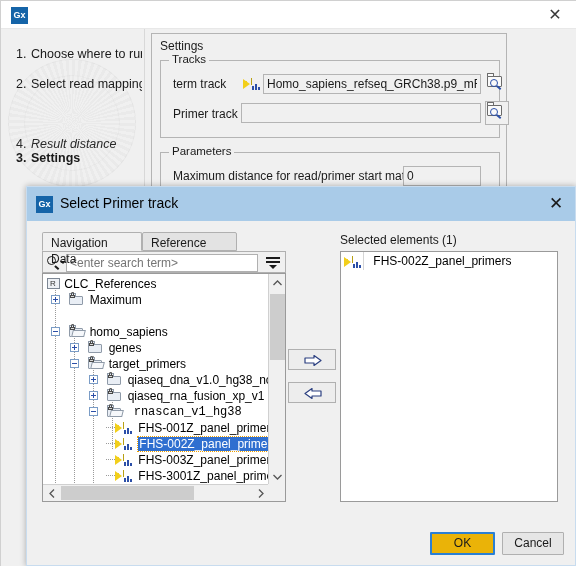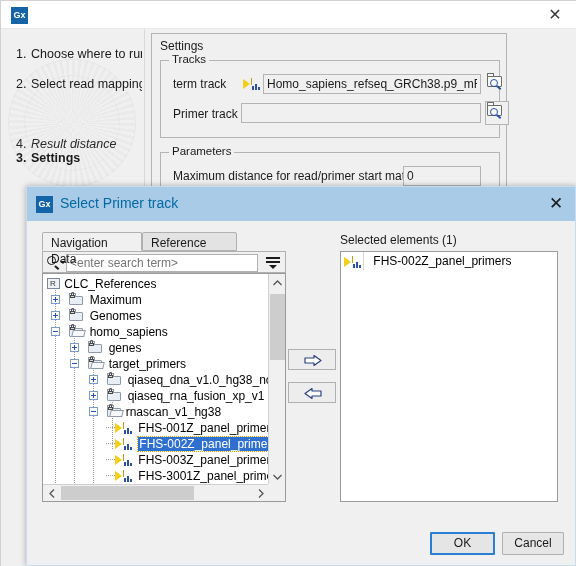--- a/index.html
+++ b/index.html
@@ -190,21 +190,21 @@
     background: #a9cbe8;
   }
   #dlg-titlebar .gx-icon {
     position: absolute; left: 9px; top: 9px;
     width: 17px; height: 17px;
     background: #1564a8; color: #ffffff;
     font-size: 9px; font-weight: bold; line-height: 17px; text-align: center;
   }
   #dlg-titlebar .title-text {
     position: absolute; left: 33px; top: 8px;
-    font-size: 14px; color: #0369a1;
+    font-size: 14px; color: #000000;
   }
   #dlg-titlebar .close-x {
     position: absolute; right: 10px; top: 8px;
     width: 18px; height: 18px; text-align: center; line-height: 18px;
     font-size: 17px; color: #1a1a1a; cursor: default;
   }
 
   
   #tabs { position: absolute; left: 42px; top: 232px; height: 19px; }
   .tab {
@@ -405,21 +405,21 @@
 
   
   .dlg-btn {
     position: absolute; height: 23px;
     font-family: "Liberation Sans", sans-serif; font-size: 12px;
     color: #1a1a1a; background: #e6e6e6;
     border: 1px solid #b0b0b0; border-radius: 1px;
     text-align: center; line-height: 21px;
   }
   .dlg-btn.default {
-    background: #e5e5e5; border: 2px solid #2a7fd4;
+    background: #eab308; border: 2px solid #2a7fd4;
     line-height: 19px;
   }
 </style>
 </head>
 <body>
 
 <div id="bg-window">
 
   <div id="bg-titlebar">
     <div class="gx-icon">Gx</div>
@@ -543,35 +543,20 @@
       <span class="folder-icon">
         <span class="ft"></span><span class="fb"></span>
         <span class="lock">
             <span class="sh"></span>
             <span class="bd"></span>
           </span>
       </span>
       <span class="lbl" style="margin-left:2px;">Maximum</span>
     </div>
 
-    <div class="tnode" style="left:4px; top:33px;">
-      <span class="expander" style="left:4px;">
-          <span class="hbar"></span>
-          <span class="vbar"></span>
-        </span>
-      <span style="display:inline-block; width:19px;"></span>
-      <span class="folder-icon">
-        <span class="ft"></span><span class="fb"></span>
-        <span class="lock">
-            <span class="sh"></span>
-            <span class="bd"></span>
-          </span>
-      </span>
-      <span class="lbl" style="margin-left:2px;">Genomes</span>
-    </div>
 
     <div class="tnode" style="left:4px; top:49px;">
       <span class="expander" style="left:4px;">
           <span class="hbar"></span>
         </span>
       <span style="display:inline-block; width:19px;"></span>
       <span class="folder-icon open">
         <span class="ft"></span><span class="fb"></span><span class="fb2"></span>
         <span class="lock">
             <span class="sh"></span>
@@ -649,21 +634,21 @@
           <span class="hbar"></span>
         </span>
       <span style="display:inline-block; width:19px;"></span>
       <span class="folder-icon open">
         <span class="ft"></span><span class="fb"></span><span class="fb2"></span>
         <span class="lock">
             <span class="sh"></span>
             <span class="bd"></span>
           </span>
       </span>
-      <span class="lbl" style="margin-left:0;">rnascan_v1_hg38</span>
+      <span class="lbl" style="margin-left:8px;font-family:Liberation Mono, monospace;">rnascan_v1_hg38</span>
     </div>
 
     <div class="tnode" style="left:68px; top:145px;">
       <span class="guide-h" style="left:-5px; top:8px; width:9px;"></span>
       <span class="track-icon" style="margin-left:4px;">
         <span class="arrow-tail"></span><span class="arrow"></span><span class="tick"></span>
         <span class="b1"></span><span class="b2"></span><span class="b3"></span>
       </span>
       <span class="lbl" style="margin-left:3px;">FHS-001Z_panel_primers</span>
     </div>

